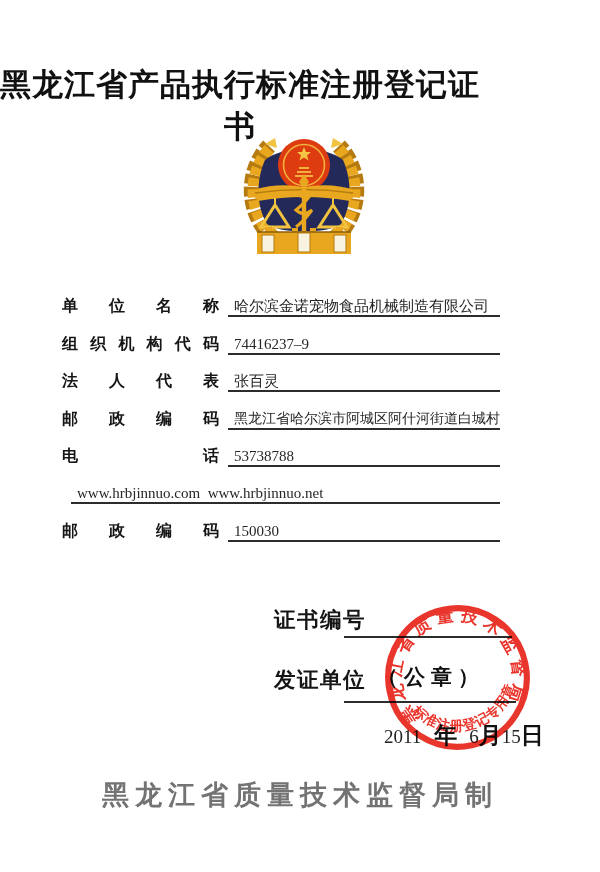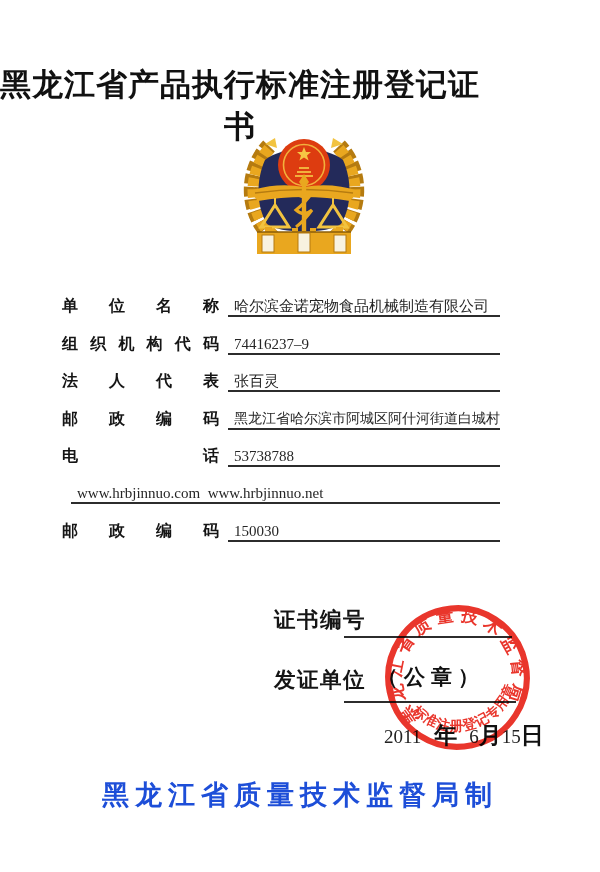--- a/index.html
+++ b/index.html
@@ -40,21 +40,21 @@
   .date-row .unit{font-size:23px;font-weight:700;color:#111;}
   .gap-a{margin-left:13px;} .gap-b{margin-left:12px;} .gap-c{}
   
   .seal{
     position:absolute;left:376px;top:596px;width:163px;height:163px;
     transform:rotate(-12deg);mix-blend-mode:multiply;opacity:.93;
   }
   .seal text{font-family:"Liberation Serif","DejaVu Serif",serif;font-weight:700;}
   .footer-text{
     position:absolute;top:777px;left:0;width:600px;text-align:center;
-    font-size:27px;font-weight:600;letter-spacing:6px;color:#1d4ed8;
+    font-size:27px;font-weight:600;letter-spacing:6px;color:#737373;
   }
 </style>
 </head>
 <body>
 
 <div class="page-title">黑龙江省产品执行标准注册登记证书</div>
 
 <svg class="emblem" viewBox="0 0 150 132">
 
   <path d="M44,108 A58,62 0 0 1 40,16" fill="none" stroke="#b57b10" stroke-width="16" stroke-dasharray="9 3"></path>

